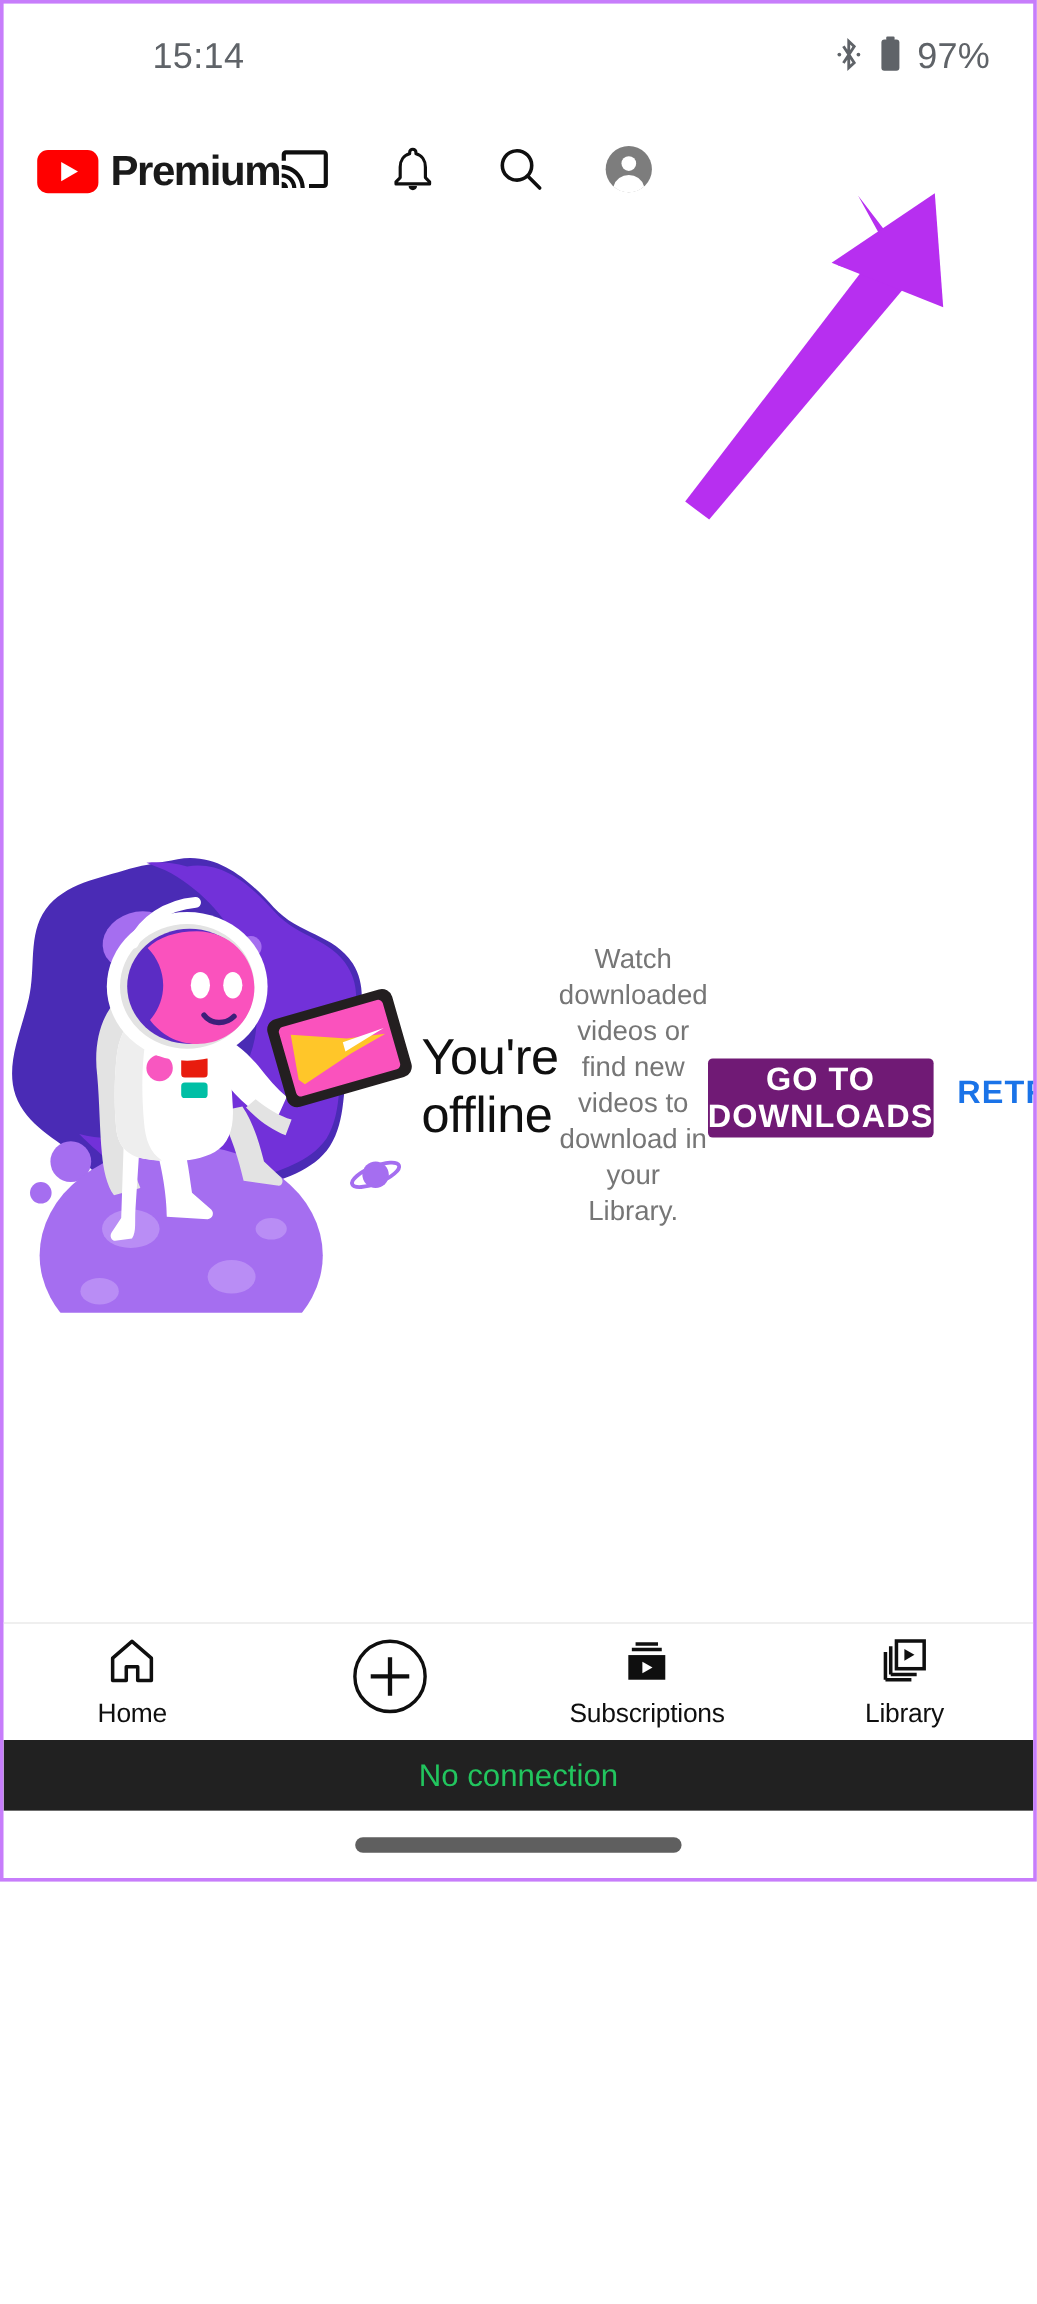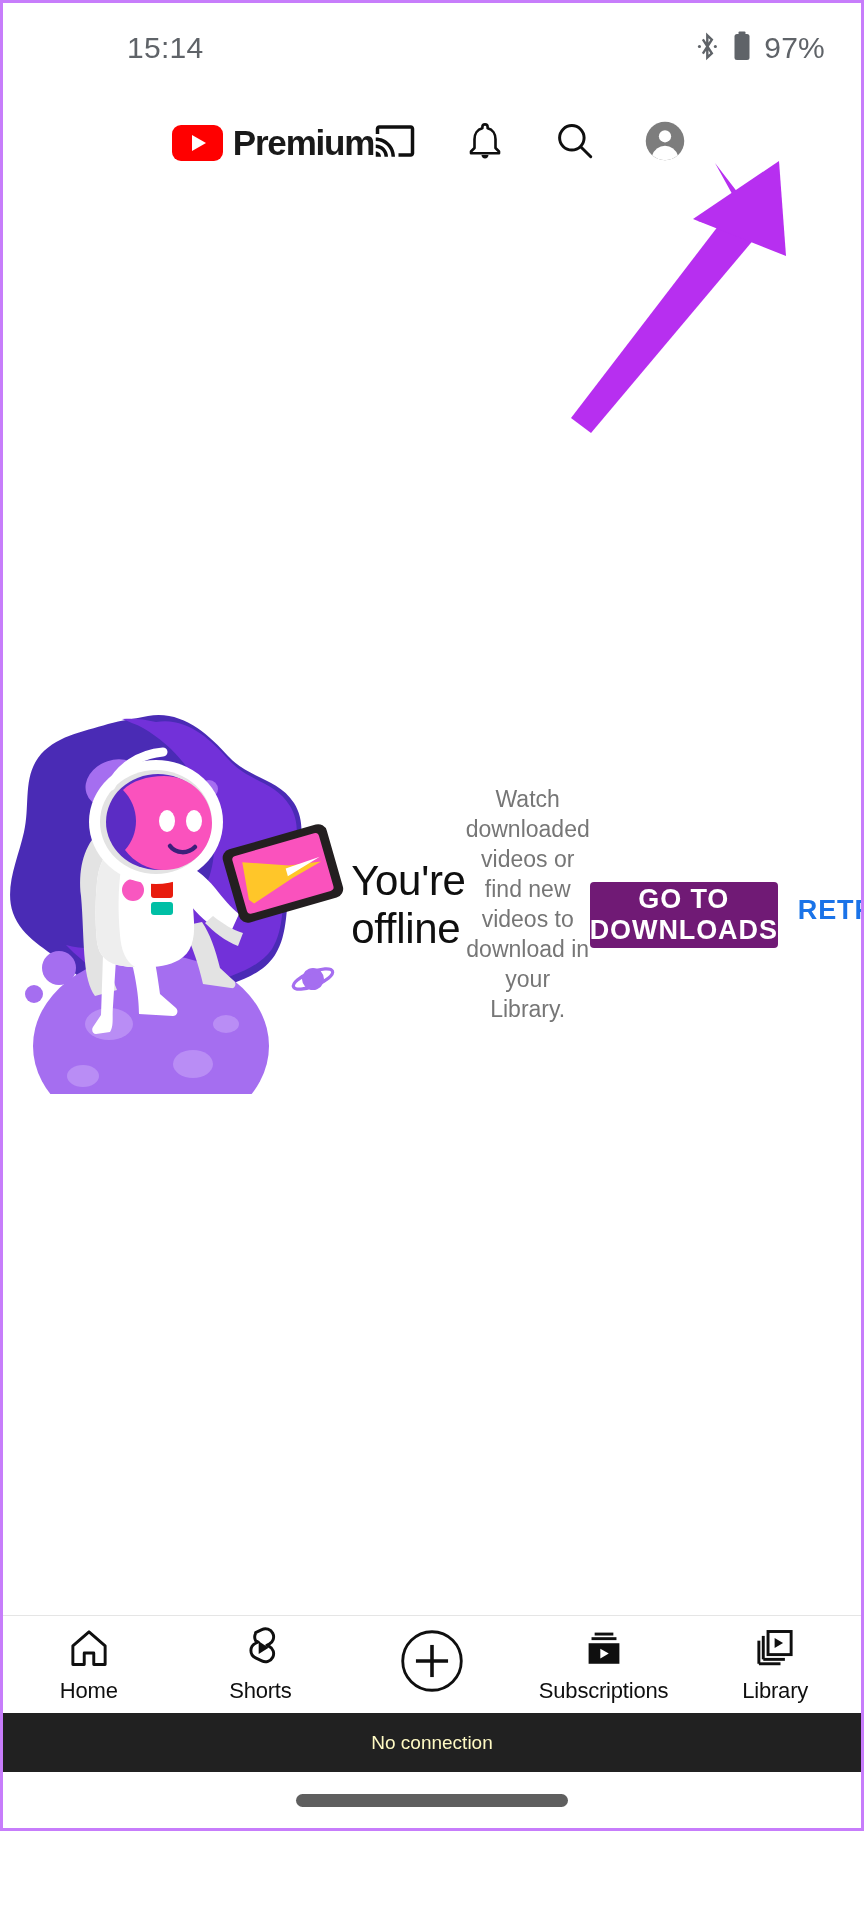--- a/index.html
+++ b/index.html
@@ -5,21 +5,21 @@
   * { margin:0; padding:0; box-sizing:border-box; }
   html,body { width:864px; height:1920px; }
   body {
     font-family:"Liberation Sans", sans-serif;
     background:#ffffff;
     overflow:hidden;
   }
   #phone {
     position:relative;
     width:864px;
-    height:1831px;
+    height:1568px;
     background:#ffffff;
     border:3px solid #c77dfb;
     overflow:hidden;
   }
 
   
   .statusbar {
     position:absolute;
     left:0; top:0;
     width:100%;
@@ -48,21 +48,21 @@
   }
 
   
   .appbar {
     position:absolute;
     left:0; top:90px;
     width:100%;
     height:100px;
     display:flex;
     align-items:center;
-    justify-content:center;
+    justify-content:flex-start;
     padding:0 28px 0 28px;
   }
   .brand {
     display:flex;
     align-items:center;
     gap:10px;
   }
   .yt-mark {
     width:51px;
     height:36px;
@@ -184,25 +184,25 @@
     letter-spacing:-.2px;
   }
 
   
   .toast {
     position:absolute;
     left:0; bottom:56px;
     width:100%;
     height:59px;
     background:#212121;
-    color:#fef9c3;
+    color:#22c55e;
     display:flex;
     align-items:center;
     justify-content:center;
-    font-size:19px;
+    font-size:26px;
     margin-top:20px;
   }
 
   
   .home-ind-wrap {
     position:absolute;
     left:0; bottom:0;
     width:100%;
     height:56px;
     background:#ffffff;
@@ -371,29 +371,20 @@
 
     <div class="nav-item">
       <span>
         <svg width="44" height="44" viewBox="0 0 24 24">
           <path d="M12 3.2 3.2 10.8V21h6.2v-6.3h5.2V21h6.2V10.8z" fill="none" stroke="#0f0f0f" stroke-width="1.6" stroke-linejoin="round"></path>
         </svg>
       </span>
       <span class="nav-label">Home</span>
     </div>
 
-    <div class="nav-item">
-      <span>
-        <svg width="44" height="44" viewBox="0 0 24 24">
-          <path d="M9.6 3.6 13 2a4.4 4.4 0 0 1 4 7.9l-1.3.6 1.3.6a4.4 4.4 0 0 1-4 7.9l-3.4-1.6a4.4 4.4 0 0 1 0-8l1.4-.7-1.4-.7a4.4 4.4 0 0 1 0-4z" fill="none" stroke="#0f0f0f" stroke-width="1.6" stroke-linejoin="round"></path>
-          <path d="M11.3 8.3v7l5.4-3.5z" fill="#0f0f0f"></path>
-        </svg>
-      </span>
-      <span class="nav-label">Shorts</span>
-    </div>
 
     <div class="nav-item">
       <span>
         <svg width="68" height="68" viewBox="0 0 36 36">
           <circle cx="18" cy="18" r="15.5" fill="none" stroke="#0f0f0f" stroke-width="1.5"></circle>
           <line x1="18" y1="9.5" x2="18" y2="26.5" stroke="#0f0f0f" stroke-width="1.9"></line>
           <line x1="9.5" y1="18" x2="26.5" y2="18" stroke="#0f0f0f" stroke-width="1.9"></line>
         </svg>
       </span>
       <span class="nav-label"></span>

